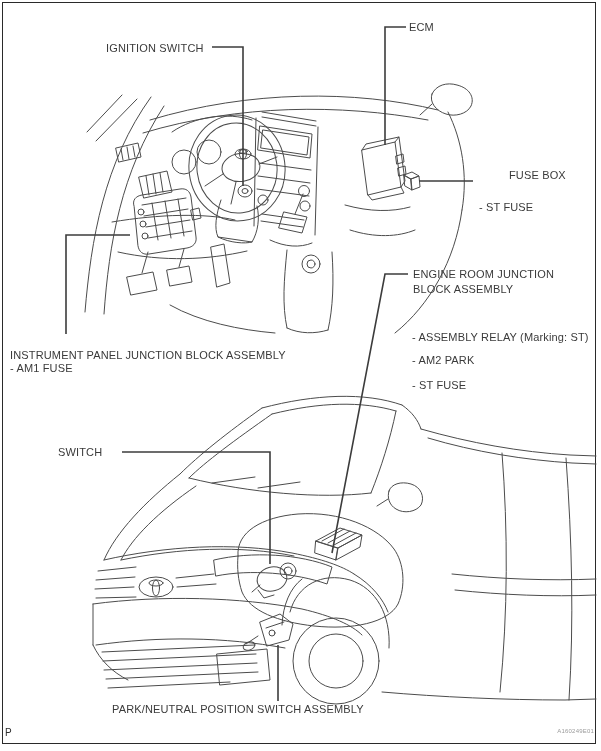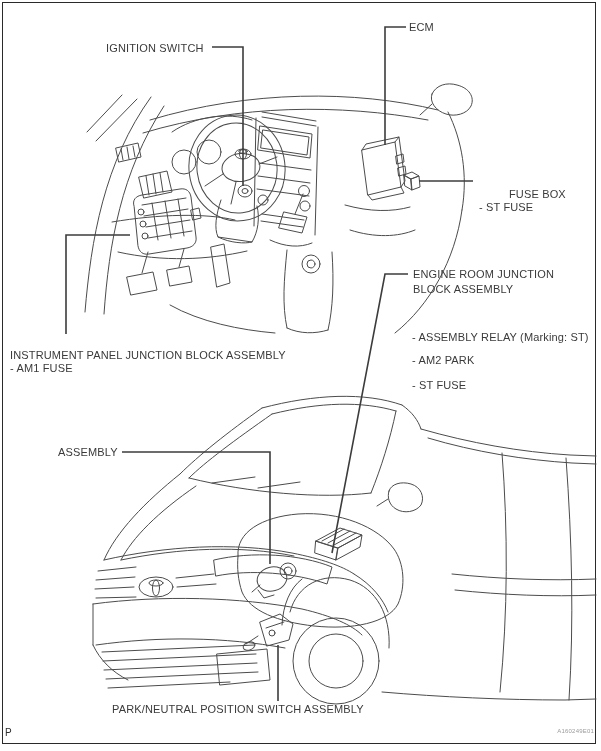--- a/index.html
+++ b/index.html
@@ -214,33 +214,33 @@
       <path d="M130,235 L66,235 L66,334"></path>
       <path d="M122,452 L270,452 L270,564"></path>
       <path d="M278,645 L278,701"></path>
     </g>
   </svg>
 
   <div class="label" style="left:106px;top:41px;">IGNITION SWITCH</div>
 
   <div class="label" style="left:409px;top:20px;">ECM</div>
 
-  <div class="label" style="left:477px;top:187px;padding-left:32px;">FUSE BOX</div>
+  <div class="label" style="left:477px;top:168px;padding-left:32px;">FUSE BOX</div>
   <div class="label" style="left:479px;top:200px;">- ST FUSE</div>
 
   <div class="label" style="left:413px;top:267px;">
     <div>ENGINE ROOM JUNCTION</div>
     <div>BLOCK ASSEMBLY</div>
   </div>
   <div class="label" style="left:412px;top:330px;">- ASSEMBLY RELAY (Marking: ST)</div>
   <div class="label" style="left:412px;top:353px;">- AM2 PARK</div>
   <div class="label" style="left:412px;top:378px;">- ST FUSE</div>
 
   <div class="label" style="left:10px;top:336px;margin-top:12px;">INSTRUMENT PANEL JUNCTION BLOCK ASSEMBLY</div>
   <div class="label" style="left:10px;top:361px;">- AM1 FUSE</div>
 
-  <div class="label" style="left:58px;top:445px;">ASSEMBLY</div>
+  <div class="label" style="left:58px;top:445px;">SWITCH</div>
 
   <div class="label" style="left:105px;top:702px;margin-left:7px;">PARK/NEUTRAL POSITION SWITCH ASSEMBLY</div>
 
   <div class="pageletter">P</div>
   <div class="figcode">A160249E01</div>
 </div>
 
 </body></html>

